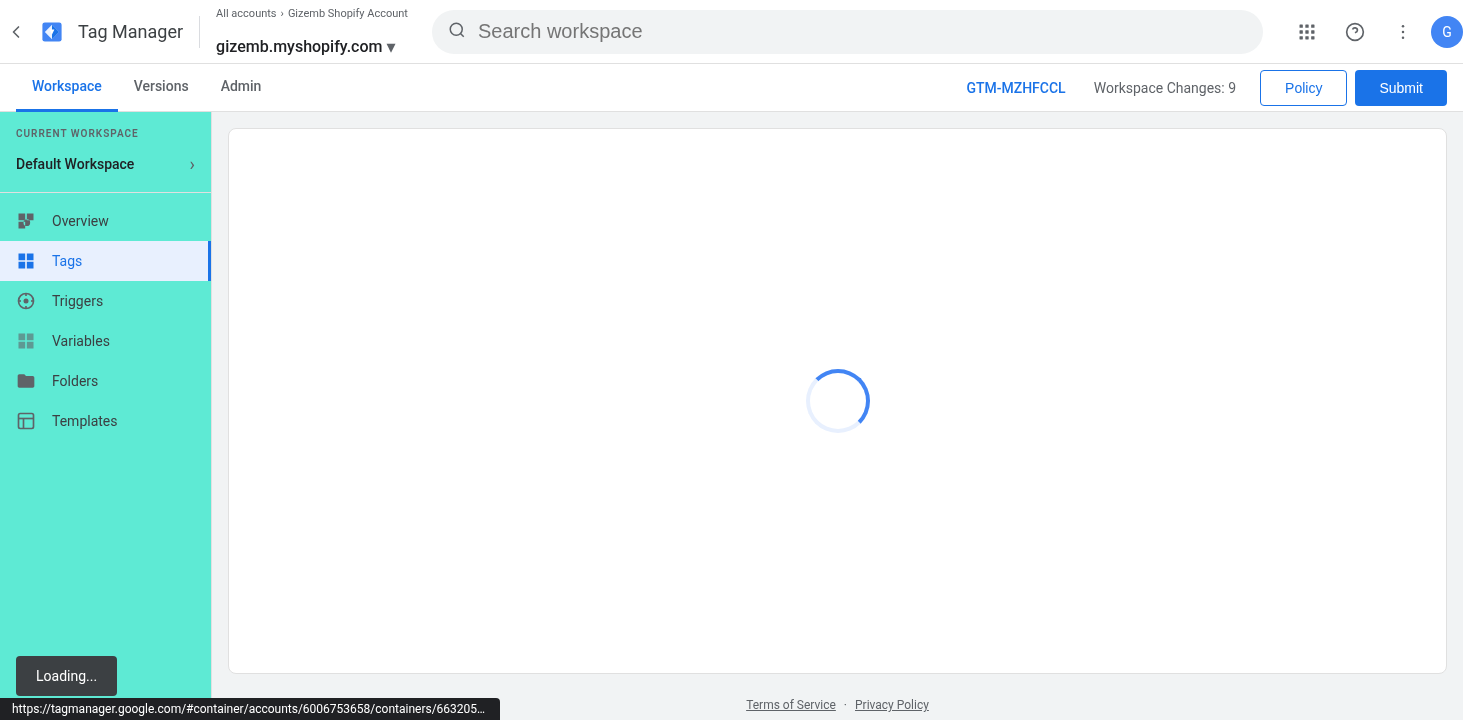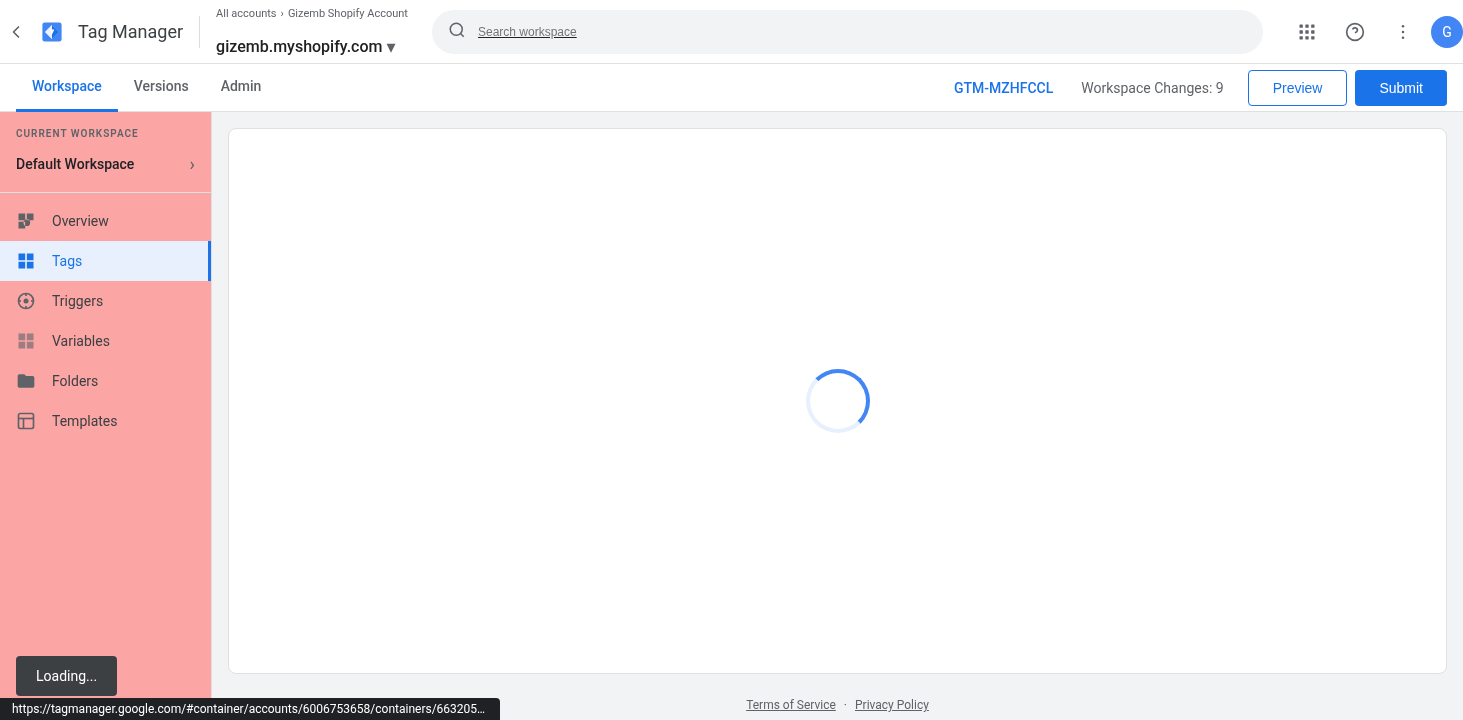--- a/index.html
+++ b/index.html
@@ -52,21 +52,21 @@
     }
     .search-bar {
       flex: 1; margin: 0 24px;
       display: flex; align-items: center;
       background: #f1f3f4; border-radius: 24px; padding: 0 16px;
       height: 44px;
     }
     .search-bar-icon { color: #5f6368; font-size: 18px; margin-right: 12px; }
     .search-bar-input {
       border: none; background: transparent; outline: none;
-      font-size: 12px; color: #202124; width: 100%; text-decoration: underline;
+      font-size: 20px; color: #202124; width: 100%;
     }
     .topbar-right {
       display: flex; align-items: center; gap: 8px;
     }
     .icon-btn {
       width: 40px; height: 40px; border-radius: 50%;
       display: flex; align-items: center; justify-content: center;
       border: none; background: none; cursor: pointer; color: #5f6368; font-size: 20px;
     }
     .avatar {
@@ -111,21 +111,21 @@
 
     
     .main-layout {
       display: flex;
       height: calc(720px - 64px - 48px);
     }
 
     
     .sidebar {
       width: 212px;
-      background: #fca5a5;
+      background: #5eead4;
       border-right: 1px solid #e0e0e0;
       display: flex;
       flex-direction: column;
       overflow-y: auto;
       flex-shrink: 0;
     }
     .current-workspace-label {
       font-size: 10px; font-weight: 600; color: #5f6368;
       letter-spacing: 1px; text-transform: uppercase;
       padding: 16px 16px 4px 16px;
@@ -298,21 +298,21 @@
   </div>
 </div>
 
 <div class="nav-tabs">
   <a class="nav-tab active">Workspace</a>
   <a class="nav-tab">Versions</a>
   <a class="nav-tab">Admin</a>
   <div class="nav-spacer"></div>
   <span class="nav-gtm-id">GTM-MZHFCCL</span>
   <span class="workspace-changes">Workspace Changes: 9</span>
-  <button class="preview-btn">Preview</button>
+  <button class="preview-btn">Policy</button>
   <button class="submit-btn">Submit</button>
 </div>
 
 <div class="main-layout">
 
   <div class="sidebar">
     <div class="current-workspace-label">CURRENT WORKSPACE</div>
     <div class="workspace-item">
       <span class="workspace-item-name">Default Workspace</span>
       <span class="workspace-item-arrow">›</span>

